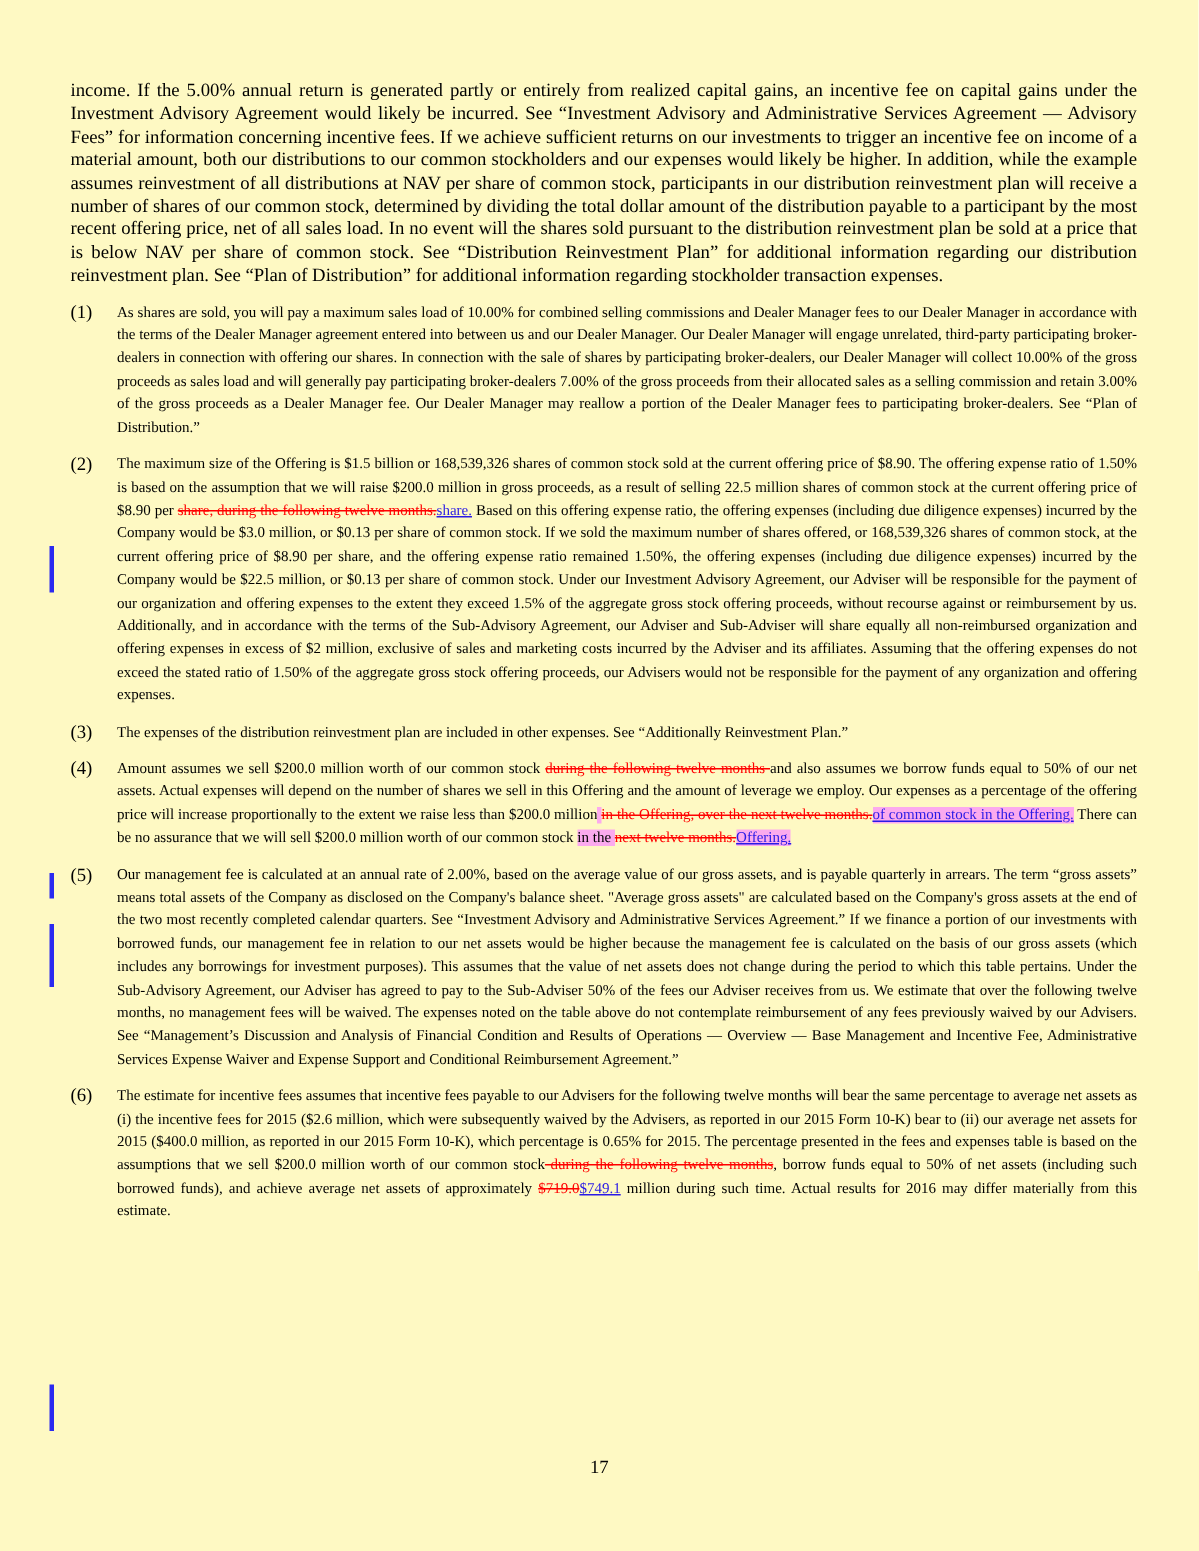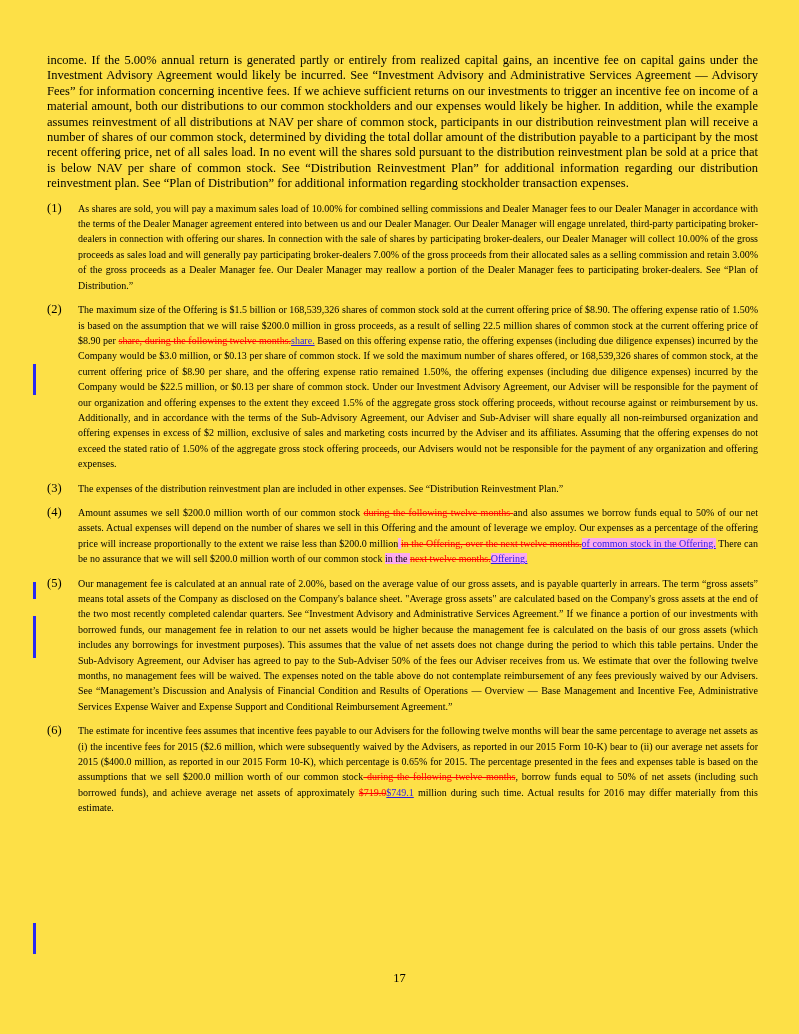--- a/index.html
+++ b/index.html
@@ -4,21 +4,21 @@
 <style>
   html, body {
     margin: 0;
     padding: 0;
     background: #ffffff;
   }
   .page {
     position: relative;
     width: 799px;
     height: 1034px;
-    background: #fde047;
+    background: #fef9c3;
     font-family: "Liberation Serif", "DejaVu Serif", serif;
     color: #000000;
     overflow: hidden;
   }
   .content {
     position: absolute;
     left: 47px;
     top: 53px;
     width: 711px;
   }
@@ -101,21 +101,21 @@
         <div class="footnote">
           <span class="fn-num">(1)</span>
           <p class="fn-text"><span>As shares are sold, you will pay a maximum sales load of 10.00% for combined selling commissions and Dealer Manager fees to our Dealer Manager in accordance with the terms of the Dealer Manager agreement entered into between us and our Dealer Manager. Our Dealer Manager will engage unrelated, third-party participating broker-dealers in connection with offering our shares. In connection with the sale of shares by participating broker-dealers, our Dealer Manager will collect 10.00% of the gross proceeds as sales load and will generally pay participating broker-dealers 7.00% of the gross proceeds from their allocated sales as a selling commission and retain 3.00% of the gross proceeds as a Dealer Manager fee. Our Dealer Manager may reallow a portion of the Dealer Manager fees to participating broker-dealers. See “Plan of Distribution.”</span></p>
         </div>
         <div class="footnote">
           <span class="fn-num">(2)</span>
           <p class="fn-text"><span>The maximum size of the Offering is $1.5 billion or 168,539,326 shares of common stock sold at the current offering price of $8.90. The offering expense ratio of 1.50% is based on the assumption that we will raise $200.0 million in gross proceeds, as a result of selling 22.5 million shares of common stock at the current offering price of $8.90 per </span><span class="strike">share, during the following twelve months.</span><span class="insert">share.</span><span> Based on this offering expense ratio, the offering expenses (including due diligence expenses) incurred by the Company would be $3.0 million, or $0.13 per share of common stock. If we sold the maximum number of shares offered, or 168,539,326 shares of common stock, at the current offering price of $8.90 per share, and the offering expense ratio remained 1.50%, the offering expenses (including due diligence expenses) incurred by the Company would be $22.5 million, or $0.13 per share of common stock. Under our Investment Advisory Agreement, our Adviser will be responsible for the payment of our organization and offering expenses to the extent they exceed 1.5% of the aggregate gross stock offering proceeds, without recourse against or reimbursement by us. Additionally, and in accordance with the terms of the Sub-Advisory Agreement, our Adviser and Sub-Adviser will share equally all non-reimbursed organization and offering expenses in excess of $2 million, exclusive of sales and marketing costs incurred by the Adviser and its affiliates. Assuming that the offering expenses do not exceed the stated ratio of 1.50% of the aggregate gross stock offering proceeds, our Advisers would not be responsible for the payment of any organization and offering expenses.</span></p>
         </div>
         <div class="footnote">
           <span class="fn-num">(3)</span>
-          <p class="fn-text"><span>The expenses of the distribution reinvestment plan are included in other expenses. See “Distribution Reinvestment Plan.”</span></p>
+          <p class="fn-text"><span>The expenses of the distribution reinvestment plan are included in other expenses. See “Additionally Reinvestment Plan.”</span></p>
         </div>
         <div class="footnote">
           <span class="fn-num">(4)</span>
           <p class="fn-text"><span>Amount assumes we sell $200.0 million worth of our common stock </span><span class="strike">during the following twelve months </span><span>and also assumes we borrow funds equal to 50% of our net assets. Actual expenses will depend on the number of shares we sell in this Offering and the amount of leverage we employ. Our expenses as a percentage of the offering price will increase proportionally to the extent we raise less than $200.0 million</span><span class="hl"> </span><span class="strike">in the Offering, over the next twelve months.</span><span class="insert hl">of common stock in the Offering.</span><span> There can be no assurance that we will sell $200.0 million worth of our common stock </span><span class="hl">in the </span><span class="strike">next twelve months.</span><span class="insert hl">Offering.</span></p>
         </div>
         <div class="footnote">
           <span class="fn-num">(5)</span>
           <p class="fn-text"><span>Our management fee is calculated at an annual rate of 2.00%, based on the average value of our gross assets, and is payable quarterly in arrears. The term “gross assets” means total assets of the Company as disclosed on the Company's balance sheet. "Average gross assets" are calculated based on the Company's gross assets at the end of the two most recently completed calendar quarters. See “Investment Advisory and Administrative Services Agreement.” If we finance a portion of our investments with borrowed funds, our management fee in relation to our net assets would be higher because the management fee is calculated on the basis of our gross assets (which includes any borrowings for investment purposes). This assumes that the value of net assets does not change during the period to which this table pertains. Under the Sub-Advisory Agreement, our Adviser has agreed to pay to the Sub-Adviser 50% of the fees our Adviser receives from us. We estimate that over the following twelve months, no management fees will be waived. The expenses noted on the table above do not contemplate reimbursement of any fees previously waived by our Advisers. See “Management’s Discussion and Analysis of Financial Condition and Results of Operations — Overview — Base Management and Incentive Fee, Administrative Services Expense Waiver and Expense Support and Conditional Reimbursement Agreement.”</span></p>
         </div>
         <div class="footnote">

